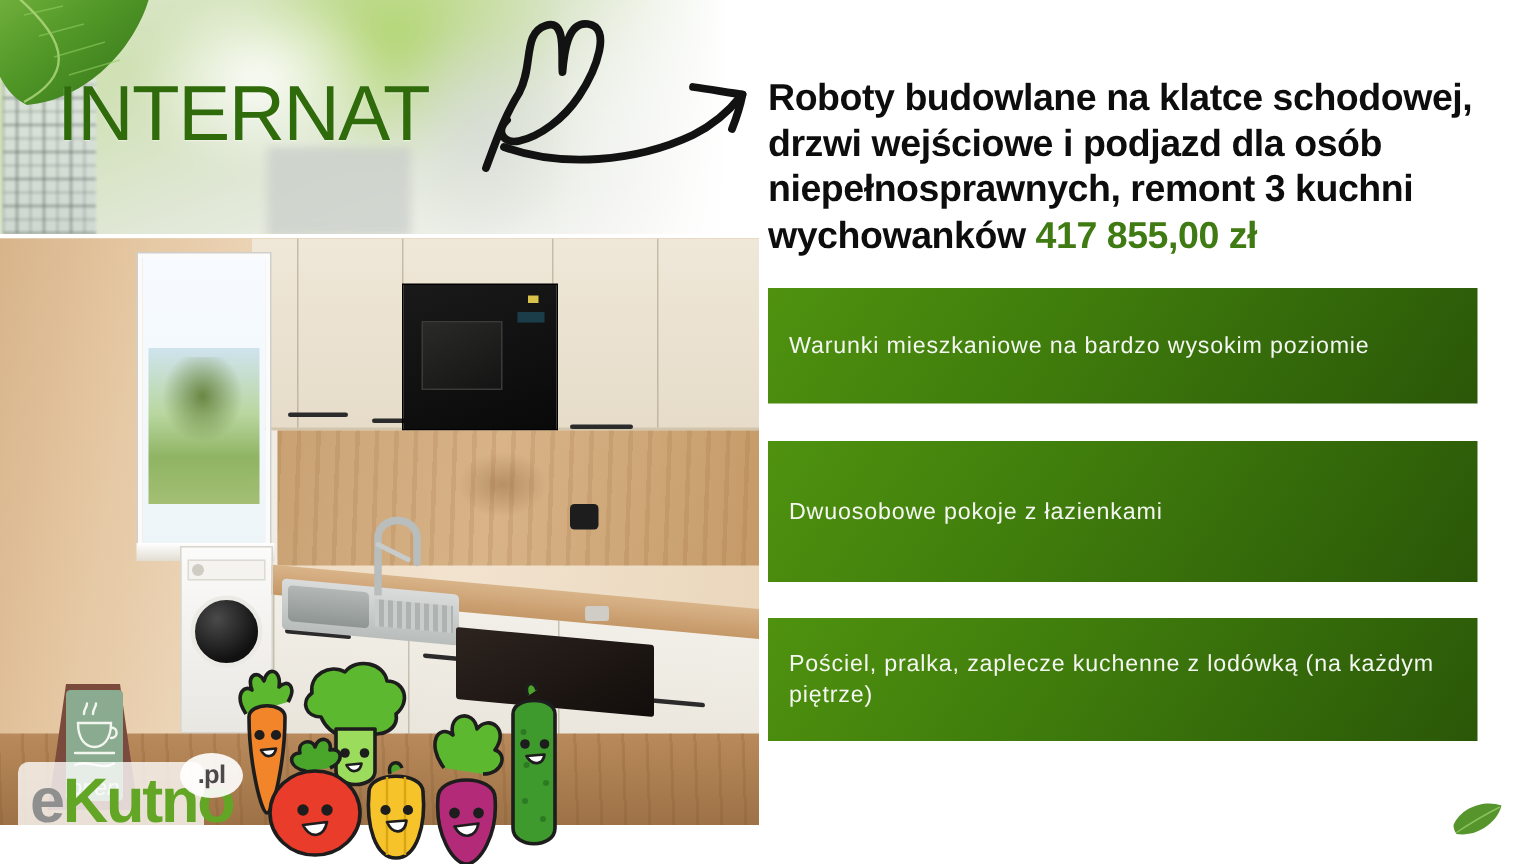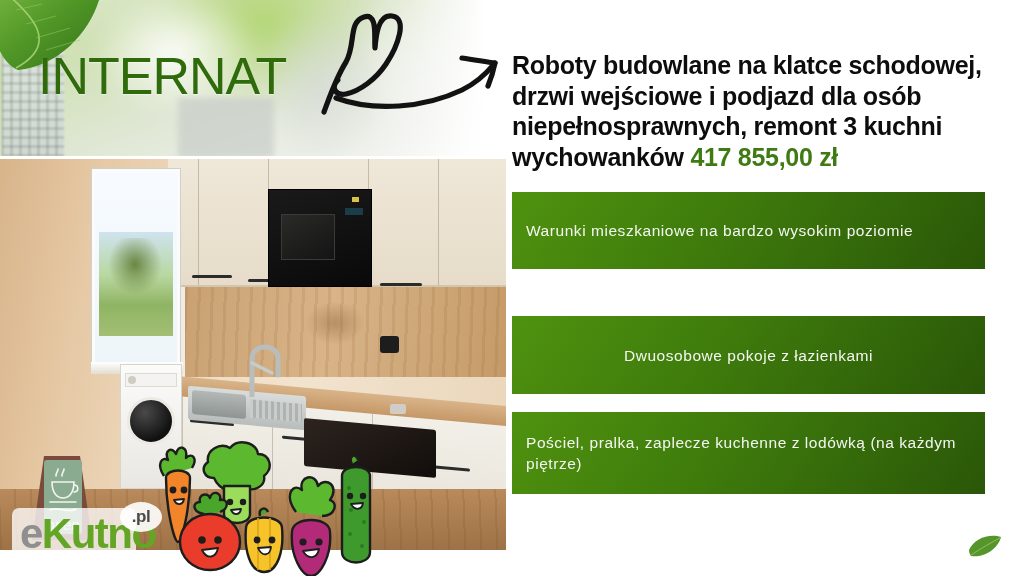--- a/index.html
+++ b/index.html
@@ -217,21 +217,21 @@
     padding: 17px 14px;
   }
   .feature-box .txt {
     font-family:"Liberation Sans", sans-serif;
     font-size:15.5px;
     line-height:21px;
     letter-spacing:0.55px;
     color:#f4f7f1;
   }
   #box-0 { top:192px; height:77px; }
-  #box-1 { top:316px; height:78px;justify-content:center; }
+  #box-1 { top:294px; height:94px; }
   #box-2 { top:412px; height:82px; }
 </style>
 </head>
 <body>
 
 <div id="slide">
 
   <div id="header-banner">
     <div class="bg"></div>
     <div id="banner-grid"></div>

